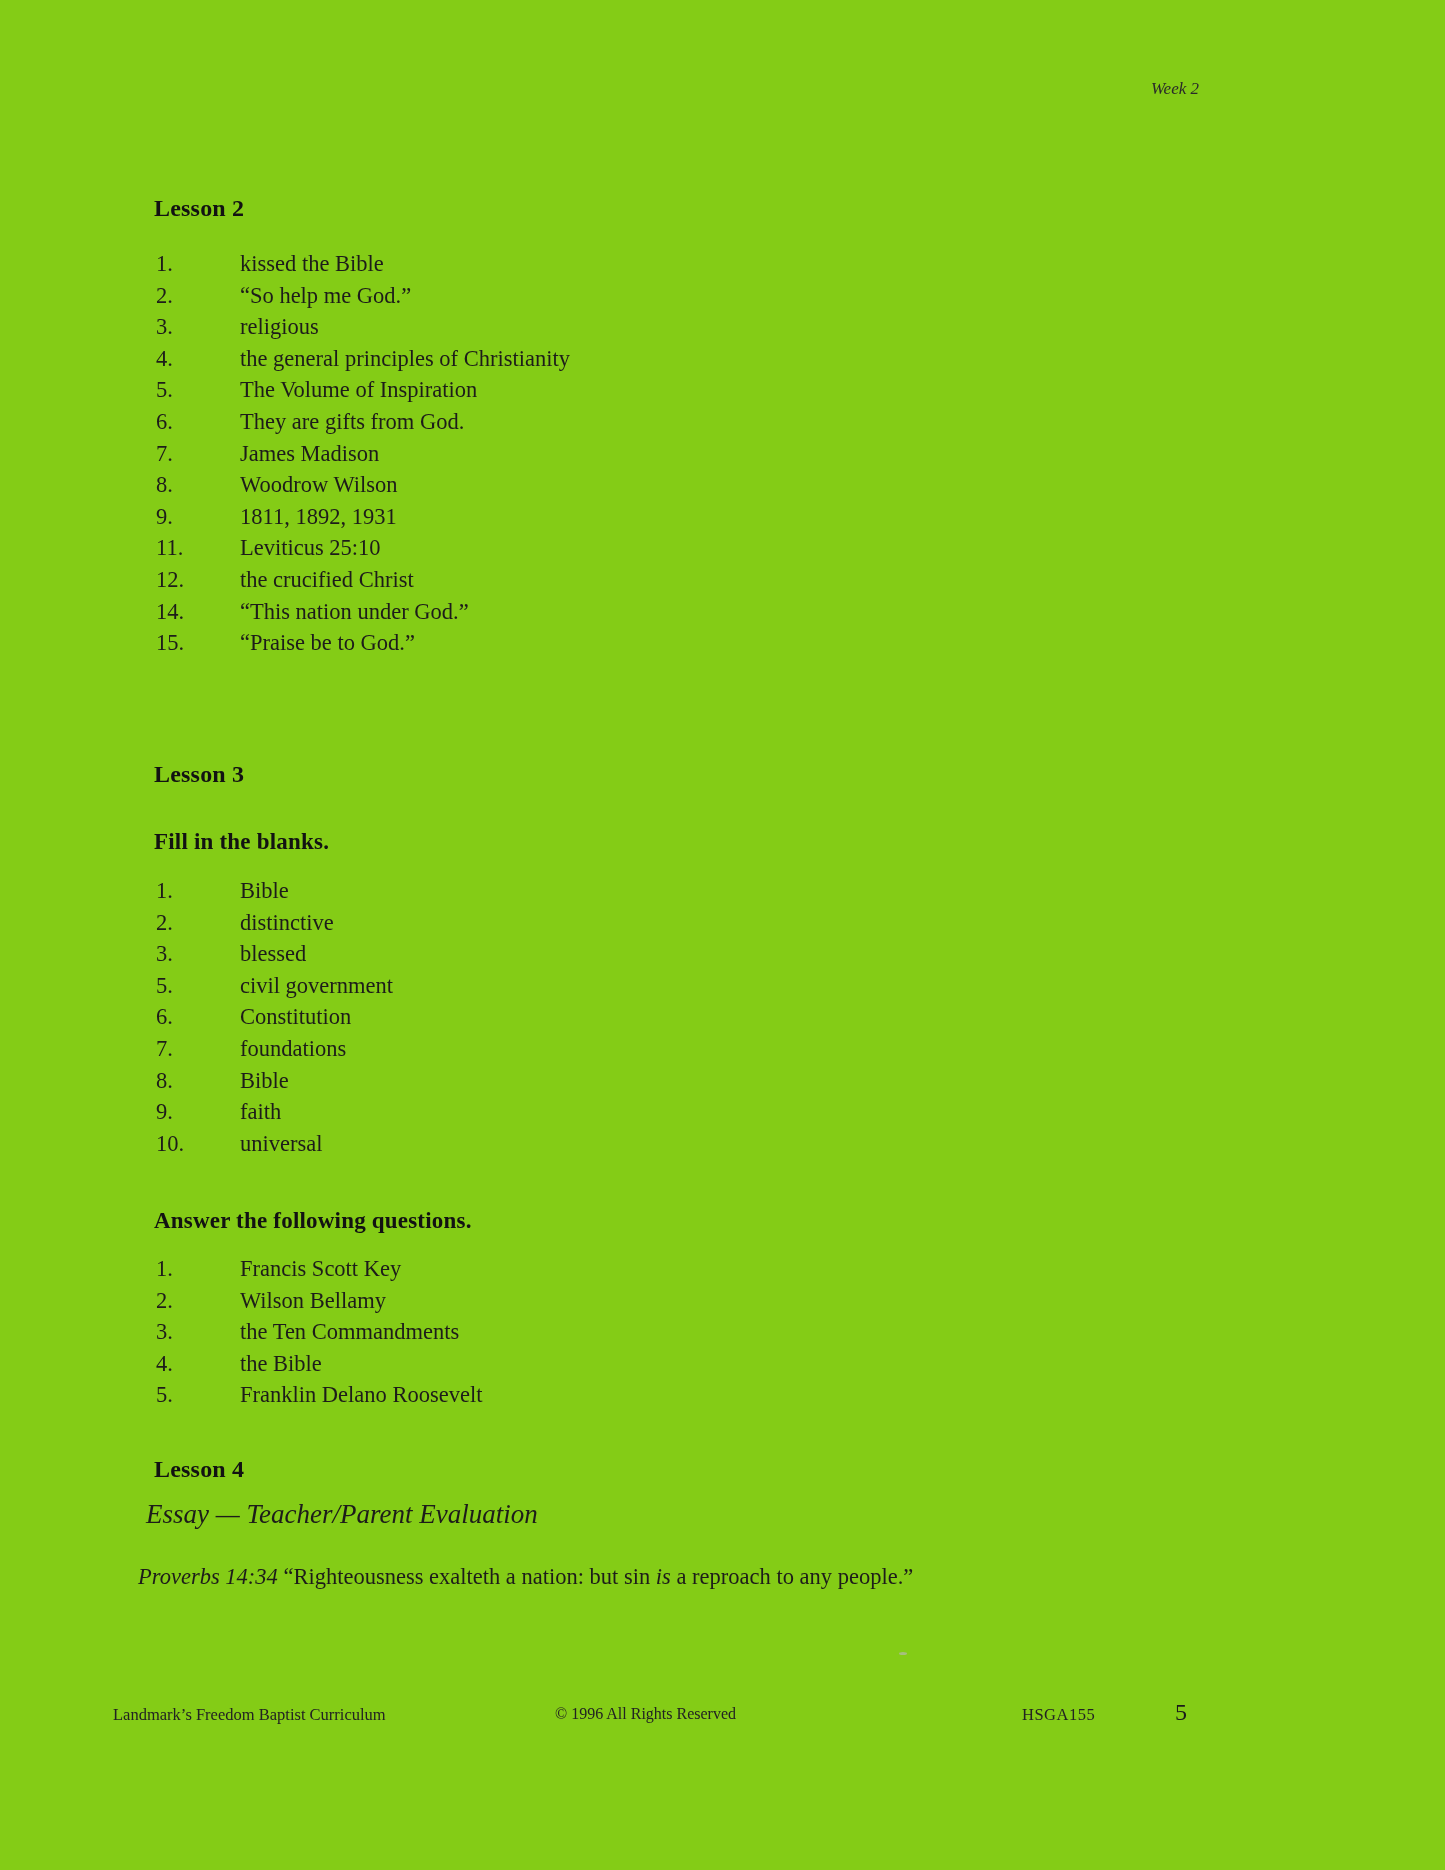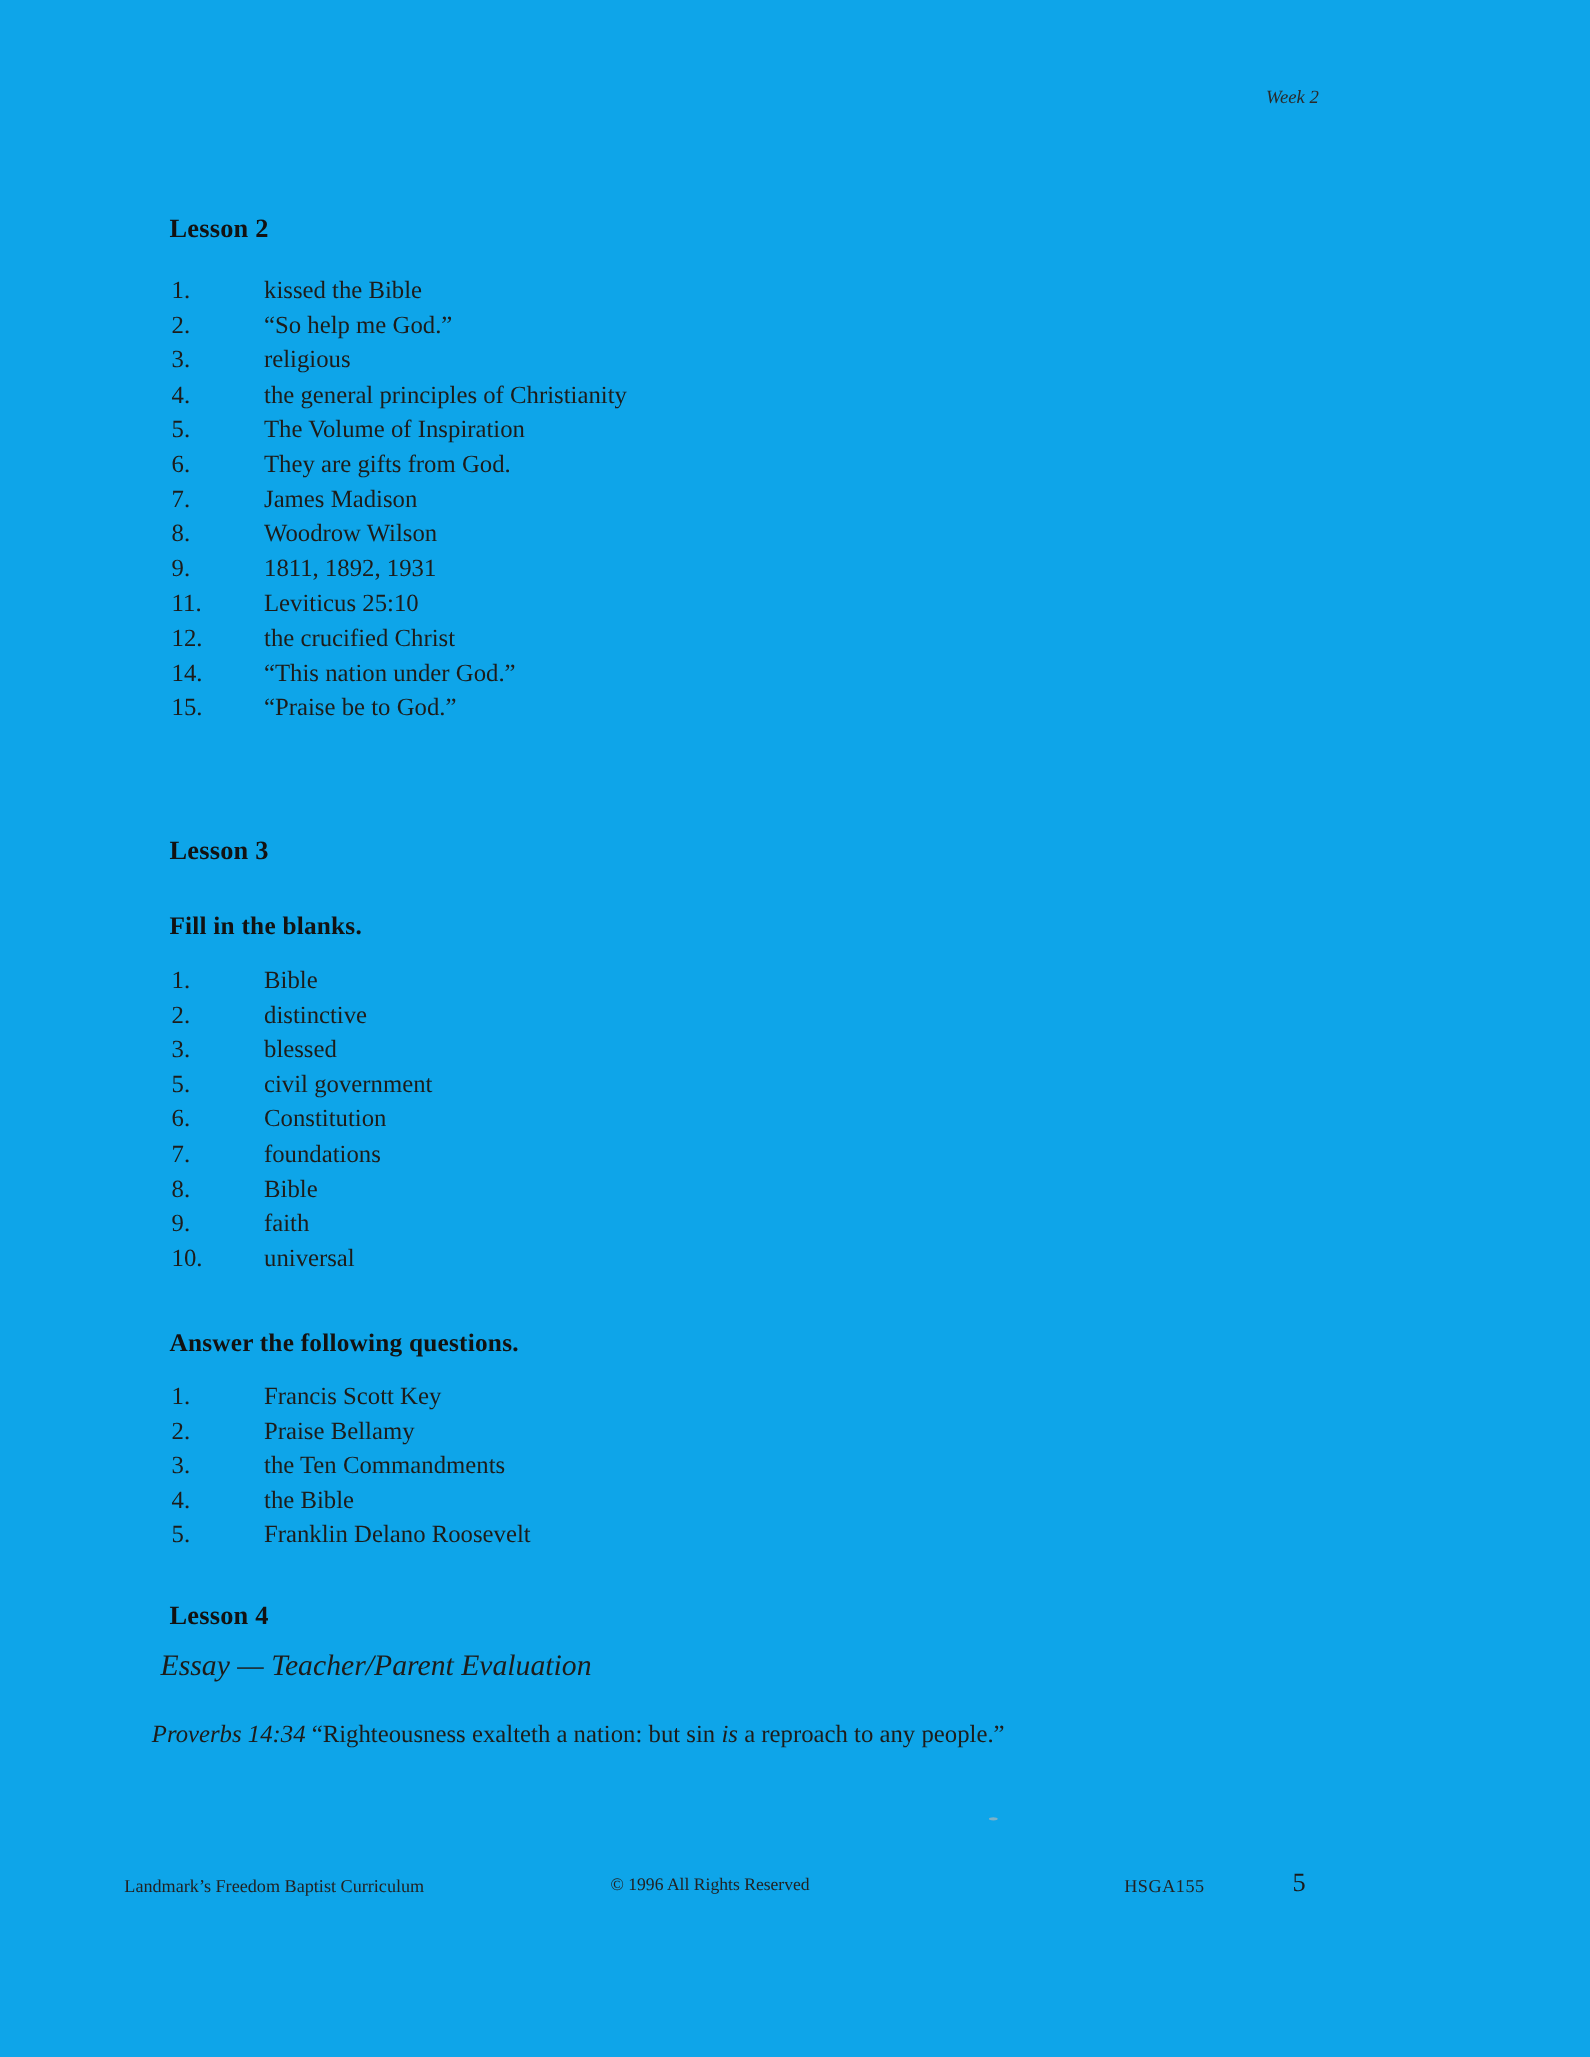--- a/index.html
+++ b/index.html
@@ -4,21 +4,21 @@
 <style>
   html, body {
     margin: 0;
     padding: 0;
     background: #e9e9e9;
   }
   .page {
     position: relative;
     width: 1445px;
     height: 1870px;
-    background: #0ea5e9;
+    background: #84cc16;
     font-family: "Liberation Serif", serif;
     color: #1d1c1a;
     overflow: hidden;
   }
   .week-label {
     position: absolute;
     top: 79px;
     right: 246px;
     font-size: 17px;
     font-style: italic;
@@ -164,21 +164,21 @@
     <li><span class="num">7.</span><span class="txt">foundations</span></li>
     <li><span class="num">8.</span><span class="txt">Bible</span></li>
     <li><span class="num">9.</span><span class="txt">faith</span></li>
     <li><span class="num">10.</span><span class="txt">universal</span></li>
   </ol>
 
   <h3 class="sub-heading" id="answer-heading">Answer the following questions.</h3>
 
   <ol class="answer-list" id="answer-list">
     <li><span class="num">1.</span><span class="txt">Francis Scott Key</span></li>
-    <li><span class="num">2.</span><span class="txt">Praise Bellamy</span></li>
+    <li><span class="num">2.</span><span class="txt">Wilson Bellamy</span></li>
     <li><span class="num">3.</span><span class="txt">the Ten Commandments</span></li>
     <li><span class="num">4.</span><span class="txt">the Bible</span></li>
     <li><span class="num">5.</span><span class="txt">Franklin Delano Roosevelt</span></li>
   </ol>
 
   <h2 class="lesson-heading" id="lesson4-heading">Lesson 4</h2>
 
   <h2 class="essay-heading">Essay — Teacher/Parent Evaluation</h2>
 
   <p class="proverbs-line"><span class="ref">Proverbs 14:34</span><span> “Righteousness exalteth a nation: but sin </span><span class="emph">is</span><span> a reproach to any people.”</span></p>

